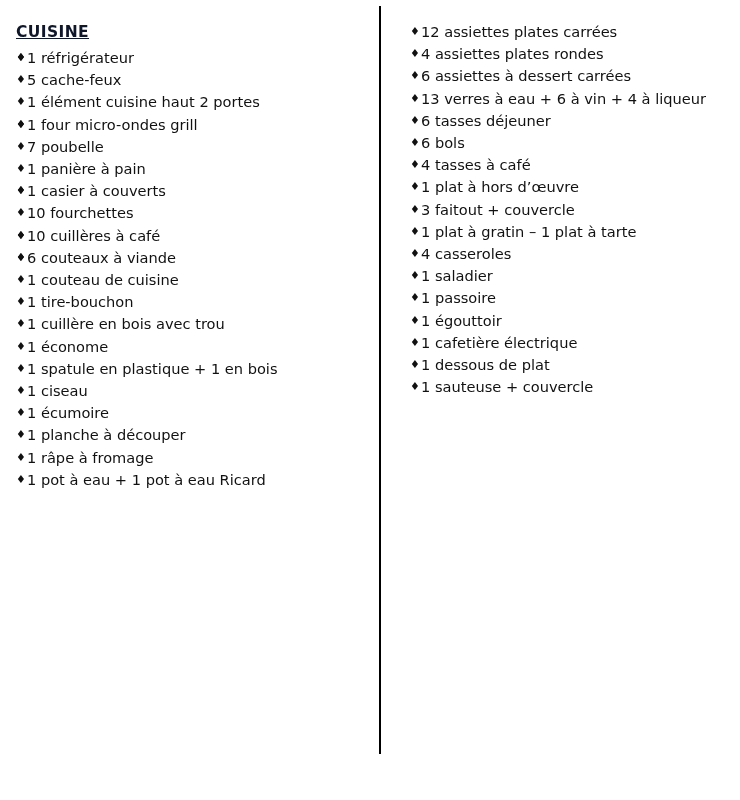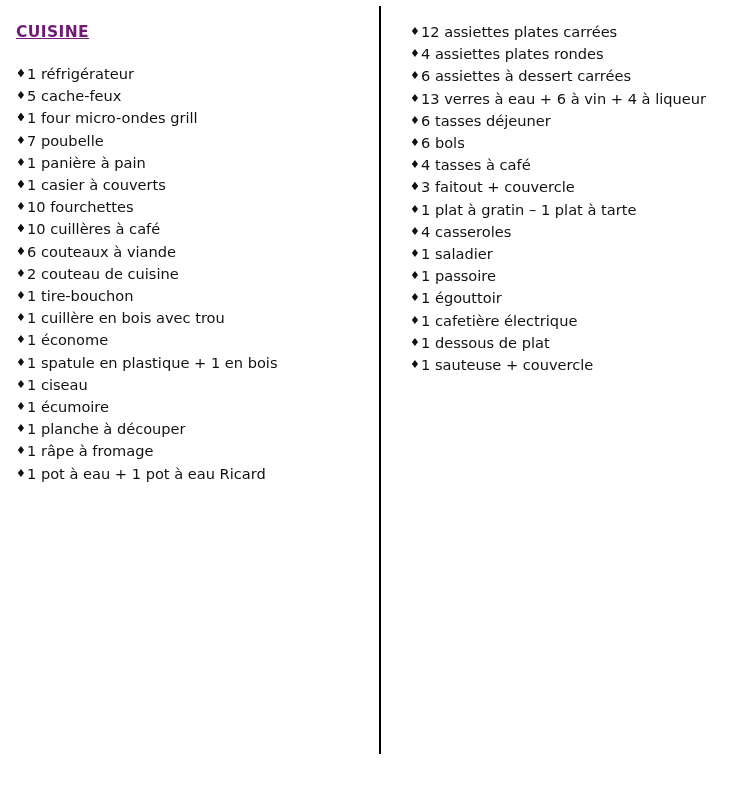--- a/index.html
+++ b/index.html
@@ -46,24 +46,24 @@
     top: 6px;
     left: 379px;
     width: 2px;
     height: 748px;
     background: #000000;
   }
   .heading {
     font-family: "DejaVu Sans", sans-serif;
     font-size: 15.5px;
     font-weight: bold;
-    color: #701a75;
+    color: #0f172a;
     text-decoration: underline;
     letter-spacing: 0.4px;
-    margin: 0 0 21px 0;
+    margin: 0 0 5px 0;
     line-height: 20px;
   }
   ul.items {
     list-style: none;
     margin: 0;
     padding: 0;
   }
   ul.items li {
     position: relative;
     font-size: 14.6px;
@@ -92,33 +92,33 @@
   <div class="divider"></div>
 
   <div class="columns">
 
     <div class="col col-left">
       <div class="heading">CUISINE</div>
       <ul class="items" id="left-list">
           <li><span class="bullet">♦</span></li>
           <li><span class="bullet">♦</span><span>1 réfrigérateur</span></li>
           <li><span class="bullet">♦</span><span>5 cache-feux</span></li>
-          <li><span class="bullet">♦</span></li>
+          <li><span class="bullet">♦</span><span>1 élément cuisine haut 2 portes</span></li>
           <li><span class="bullet">♦</span></li>
           <li><span class="bullet">♦</span><span>1 four micro-ondes grill</span></li>
           <li><span class="bullet">♦</span><span>7 poubelle</span></li>
           <li><span class="bullet">♦</span><span>1 panière à pain</span></li>
           <li><span class="bullet">♦</span></li>
           <li><span class="bullet">♦</span><span>1 casier à couverts</span></li>
           <li><span class="bullet">♦</span><span>10 fourchettes</span></li>
           <li><span class="bullet">♦</span></li>
           <li><span class="bullet">♦</span><span>10 cuillères à café</span></li>
           <li><span class="bullet">♦</span></li>
           <li><span class="bullet">♦</span><span>6 couteaux à viande</span></li>
-          <li><span class="bullet">♦</span><span>2 couteau de cuisine</span></li>
+          <li><span class="bullet">♦</span><span>1 couteau de cuisine</span></li>
           <li><span class="bullet">♦</span><span>1 tire-bouchon</span></li>
           <li><span class="bullet">♦</span><span>1 cuillère en bois avec trou</span></li>
           <li><span class="bullet">♦</span><span>1 économe</span></li>
           <li><span class="bullet">♦</span><span>1 spatule en plastique + 1 en bois</span></li>
           <li><span class="bullet">♦</span><span>1 ciseau</span></li>
           <li><span class="bullet">♦</span><span>1 écumoire</span></li>
           <li><span class="bullet">♦</span><span>1 planche à découper</span></li>
           <li><span class="bullet">♦</span><span>1 râpe à fromage</span></li>
           <li><span class="bullet">♦</span><span>1 pot à eau + 1 pot à eau Ricard</span></li>
         </ul>
@@ -126,21 +126,21 @@
 
     <div class="col col-right right-shift">
       <ul class="items" id="right-list">
           <li><span class="bullet">♦</span><span>12 assiettes plates carrées</span></li>
           <li><span class="bullet">♦</span><span>4 assiettes plates rondes</span></li>
           <li><span class="bullet">♦</span><span>6 assiettes à dessert carrées</span></li>
           <li><span class="bullet">♦</span><span>13 verres à eau + 6 à vin + 4 à liqueur</span></li>
           <li><span class="bullet">♦</span><span>6 tasses déjeuner</span></li>
           <li><span class="bullet">♦</span><span>6 bols</span></li>
           <li><span class="bullet">♦</span><span>4 tasses à café</span></li>
-          <li><span class="bullet">♦</span></li>
+          <li><span class="bullet">♦</span><span>1 plat à hors d’œuvre</span></li>
           <li><span class="bullet">♦</span><span>3 faitout + couvercle</span></li>
           <li><span class="bullet">♦</span><span>1 plat à gratin – 1 plat à tarte</span></li>
           <li><span class="bullet">♦</span><span>4 casseroles</span></li>
           <li><span class="bullet">♦</span><span>1 saladier</span></li>
           <li><span class="bullet">♦</span><span>1 passoire</span></li>
           <li><span class="bullet">♦</span><span>1 égouttoir</span></li>
           <li><span class="bullet">♦</span><span>1 cafetière électrique</span></li>
           <li><span class="bullet">♦</span><span>1 dessous de plat</span></li>
           <li><span class="bullet">♦</span><span>1 sauteuse + couvercle</span></li>
         </ul>

